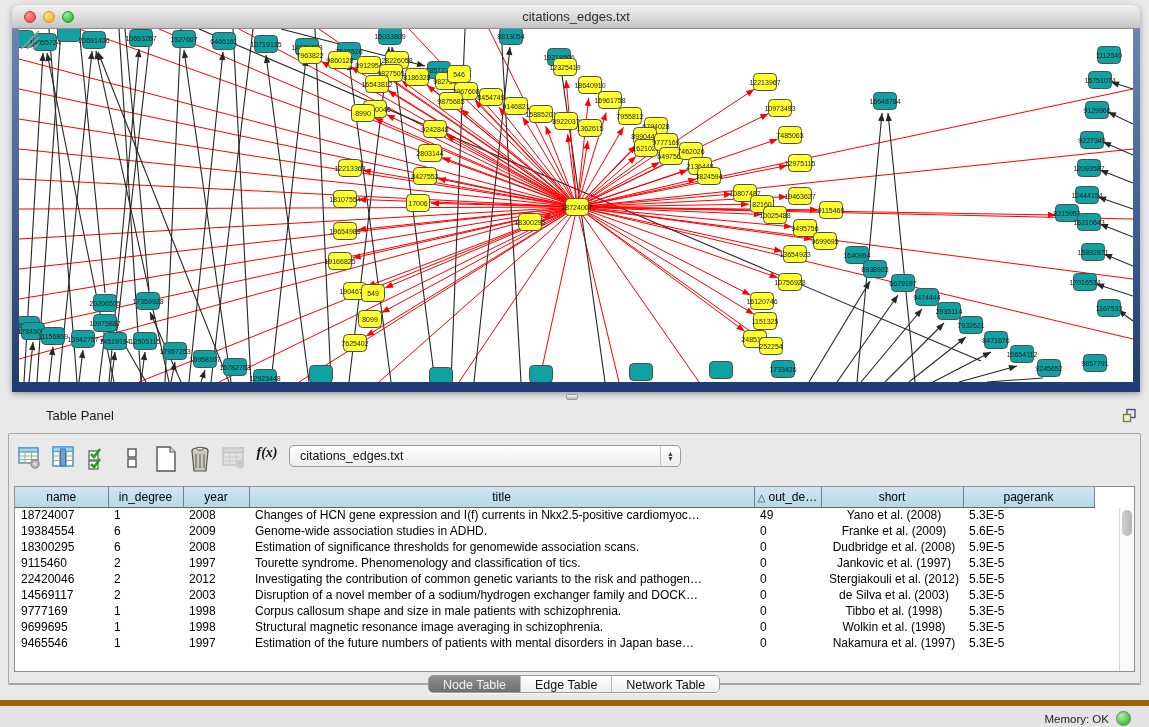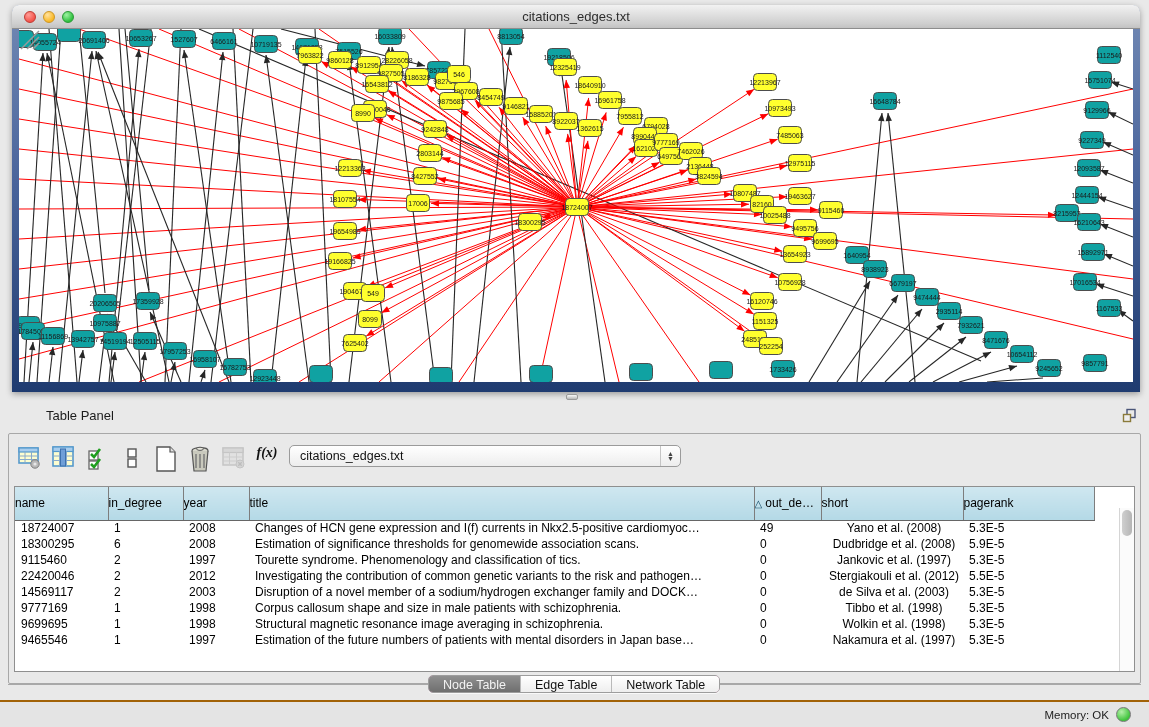--- a/index.html
+++ b/index.html
@@ -42,42 +42,42 @@
   .fx-label { font-family:"Liberation Serif", serif; font-style:italic; font-weight:bold; font-size:14px; color:#111; margin:0 6px 0 4px; }
   .combo { position:absolute; left:280px; top:11px; width:392px; height:22px;
            background:linear-gradient(180deg,#ffffff,#ededed); border:1px solid #9b9b9b; border-radius:5px; }
   .combo-text { position:absolute; left:10px; top:3px; font-size:12.5px; color:#111; }
   .combo-arrows { position:absolute; right:0; top:0; width:20px; height:100%; border-left:1px solid #c5c5c5;
                   display:flex; flex-direction:column; align-items:center; justify-content:center; }
   .combo-arrows span { font-size:7px; line-height:5px; color:#444; }
 
   .tablewrap { position:absolute; left:5px; top:52px; width:1121px; height:186px; background:#fff; border:1px solid #8f8f8f; }
   table.grid { border-collapse:collapse; table-layout:fixed; width:1079px; font-size:12px; color:#000; }
-  table.grid th { height:33px; background:linear-gradient(180deg,#cfe7f0,#b4d9e6); font-weight:normal; font-size:12px;
-                  border-right:1px solid #7d7d7d; border-bottom:1px solid #666; text-align:left; overflow:hidden; white-space:nowrap; }
+  table.grid th { height:20px; background:linear-gradient(180deg,#cfe7f0,#b4d9e6); font-weight:normal; font-size:12px;
+                  border-right:1px solid #7d7d7d; border-bottom:1px solid #666; text-align:center; overflow:hidden; white-space:nowrap; }
   table.grid td { height:16px; overflow:hidden; white-space:nowrap; padding:0 2px 0 6px; }
   td.col-title { padding-left:30px; }
   td.col-year { padding-left:9px; }
   td.col-short { text-align:center; padding-left:2px; }
   .sort-tri { font-size:10px; color:#134a66; margin-right:3px; }
   .vscroll { position:absolute; right:0; top:21px; width:15px; height:163px; background:#fbfbfb; border-left:1px solid #d5d5d5; }
   .vthumb { position:absolute; left:2px; top:2px; width:10px; height:26px; background:linear-gradient(90deg,#cfcfcf,#b5b5b5); border-radius:5px; }
 
   
   .tabs { position:absolute; left:428px; top:675px; height:18px; display:flex;
           border:1px solid #9d9d9d; border-radius:5px; overflow:hidden; background:#f9a8d4; font-size:12.5px;
           box-shadow:0 1px 0 rgba(255,255,255,.7); }
   .tab { padding:2px 14px 0 14px; height:100%; background:linear-gradient(180deg,#ffffff,#eeeeee); color:#111;
          border-right:1px solid #b9b9b9; }
   .tab:last-child { border-right:none; }
   .tab.active { background:linear-gradient(180deg,#8f8f8f,#6f6f6f); color:#f3f3f3; }
   .panel-bottom-line { position:absolute; left:8px; top:684px; width:1133px; height:0; border-top:1px solid #a8a8a8; z-index:-1; }
 
   
-  .statusbar { position:absolute; left:0; top:700px; width:1149px; height:27px; background:#e4e4e4; border-top:2px solid #a16207; }
+  .statusbar { position:absolute; left:0; top:700px; width:1149px; height:27px; background:#e4e4e4; border-top:6px solid #a16207; }
   .mem-label { position:absolute; right:40px; top:7px; font-size:11.5px; color:#1d1d1d; }
   .mem-dot { position:absolute; right:18px; top:5px; width:15px; height:15px; border-radius:50%;
              border:1px solid #777; }
 </style>
 </head>
 <body>
 
 <div class="app">
 
   <div class="frame">
@@ -919,20 +919,29 @@
             <tr>
               <td class="col-name">18724007</td>
               <td class="col-indegree">1</td>
               <td class="col-year">2008</td>
               <td class="col-title">Changes of HCN gene expression and I(f) currents in Nkx2.5-positive cardiomyoc…</td>
               <td class="col-outdeg">49</td>
               <td class="col-short">Yano et al. (2008)</td>
               <td class="col-pagerank">5.3E-5</td>
             </tr>
             <tr>
+              <td class="col-name">19384554</td>
+              <td class="col-indegree">6</td>
+              <td class="col-year">2009</td>
+              <td class="col-title">Genome-wide association studies in ADHD.</td>
+              <td class="col-outdeg">0</td>
+              <td class="col-short">Franke et al. (2009)</td>
+              <td class="col-pagerank">5.6E-5</td>
+            </tr>
+            <tr>
               <td class="col-name">18300295</td>
               <td class="col-indegree">6</td>
               <td class="col-year">2008</td>
               <td class="col-title">Estimation of significance thresholds for genomewide association scans.</td>
               <td class="col-outdeg">0</td>
               <td class="col-short">Dudbridge et al. (2008)</td>
               <td class="col-pagerank">5.9E-5</td>
             </tr>
             <tr>
               <td class="col-name">9115460</td>

